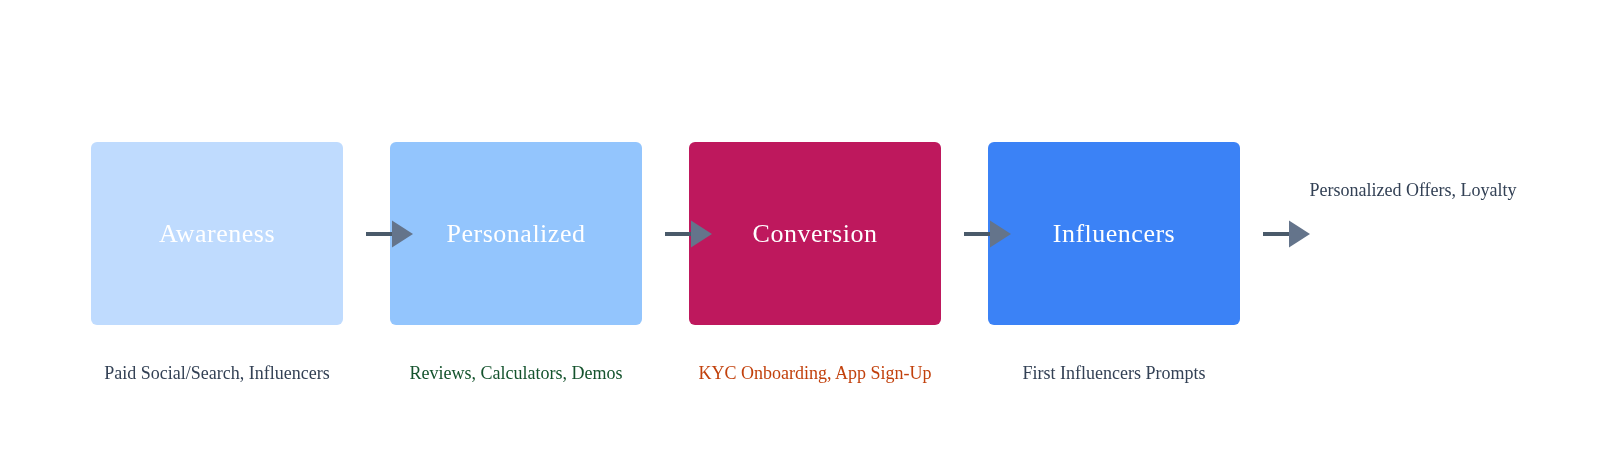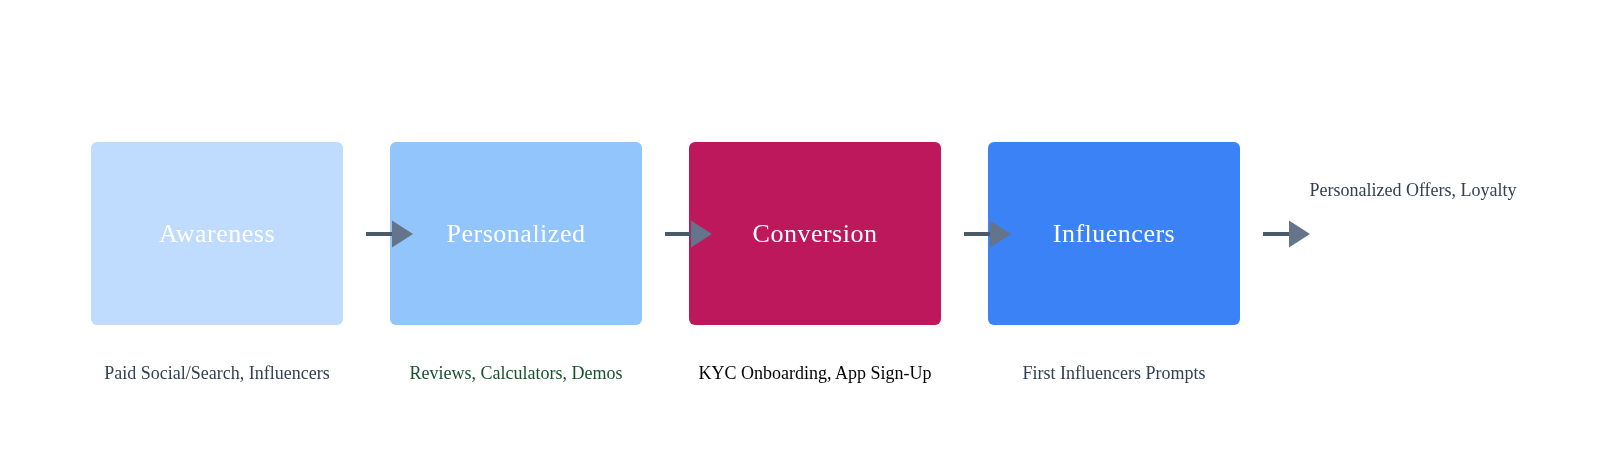--- a/index.html
+++ b/index.html
@@ -86,21 +86,21 @@
       <div class="arrow-gap">
         <svg class="arrow-svg" width="70" height="28" viewBox="0 0 70 28">
           <line x1="0" y1="14" x2="28" y2="14" stroke="#4A5A6A" stroke-width="4"></line>
           <polygon points="26,0.5 26,27.5 47,14" fill="#64748B"></polygon>
         </svg>
       </div>
       <div class="stage">
         <div class="stage-box" style="background: #be185d;">
           <span class="stage-label" style="color: rgb(255, 255, 255);">Conversion</span>
         </div>
-        <div class="stage-caption" style="color: #000000; text-align: center;">KYC Onboarding, App Sign-Up</div>
+        <div class="stage-caption" style="color: #c2410c; text-align: center;">KYC Onboarding, App Sign-Up</div>
       </div>
       <div class="arrow-gap">
         <svg class="arrow-svg" width="70" height="28" viewBox="0 0 70 28">
           <line x1="0" y1="14" x2="28" y2="14" stroke="#4A5A6A" stroke-width="4"></line>
           <polygon points="26,0.5 26,27.5 47,14" fill="#64748B"></polygon>
         </svg>
       </div>
       <div class="stage">
         <div class="stage-box" style="background: rgb(59, 130, 246);">
           <span class="stage-label" style="color: rgb(255, 255, 255);">Influencers</span>

